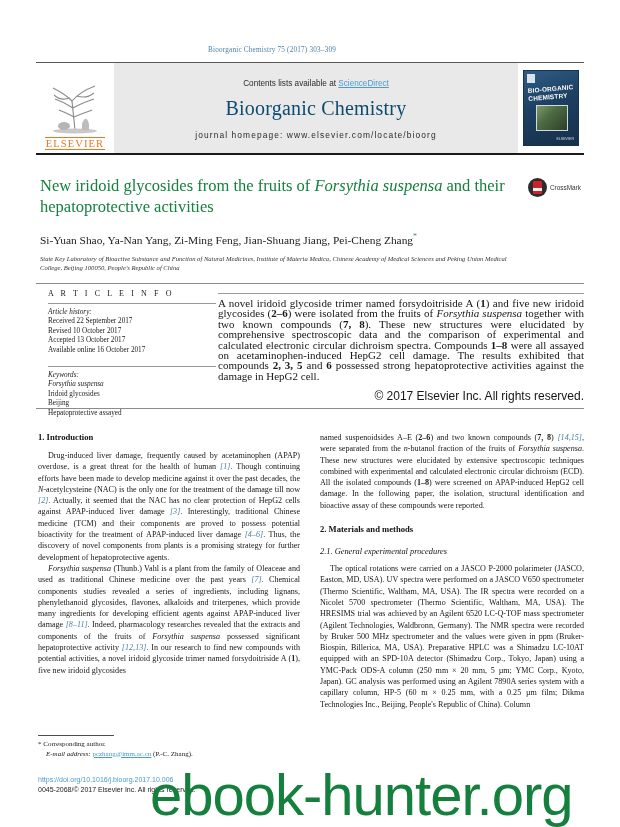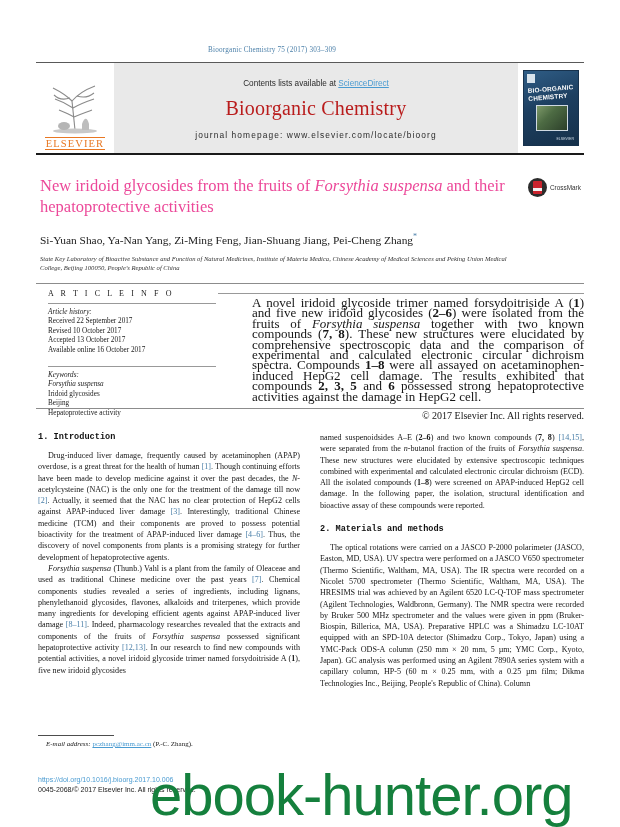--- a/index.html
+++ b/index.html
@@ -85,21 +85,21 @@
     font-size: 8.2px;
     color: #2b2b2b;
     margin-top: 2px;
   }
   .sciencedirect-link {
     color: #4a9bd1;
   }
   .journal-title {
     font-family: "Liberation Serif", serif;
     font-size: 20px;
-    color: #b91c1c;
+    color: #0c4a6e;
     margin: 9px 0 10px 0;
     letter-spacing: .2px;
   }
   .homepage-line {
     font-family: "Liberation Sans", sans-serif;
     font-size: 8.4px;
     color: #2b2b2b;
     letter-spacing: 1.1px;
   }
   .cover-cell {
@@ -162,21 +162,21 @@
   .title-block {
     position: absolute;
     top: 175px;
     left: 40px;
     width: 480px;
   }
   .paper-title {
     font-family: "Liberation Serif", serif;
     font-size: 16.5px;
     line-height: 21px;
-    color: #ec4899;
+    color: #15803d;
     margin: 0;
     font-weight: normal;
   }
   .paper-title em {
     font-style: italic;
   }
   .authors {
     font-family: "Liberation Serif", serif;
     font-size: 11.4px;
     color: #1a1a1a;
@@ -294,51 +294,50 @@
     font-family: "Liberation Serif", serif;
     font-size: 7.2px;
     color: #1a1a1a;
     line-height: 9.4px;
   }
   .kw-italic {
     font-style: italic;
   }
   .abstract-text {
     font-family: "Liberation Serif", serif;
-    font-size: 13px;
+    font-size: 11px;
     line-height: 10.4px;
     text-align: justify;
     color: #161616;
-    margin-left: 34px;
   }
   .abstract-text em { font-style: italic; }
   .abstract-text b { font-weight: bold; }
   .copyright {
-    font-family: Liberation Serif, serif;
-    font-size: 10px;
+    font-family: Liberation Sans, sans-serif;
+    font-size: 12px;
     text-align: right;
     margin-top: 8px;
     color: #161616;
   }
 
   
   .body-left {
     position: absolute;
     top: 432px;
     left: 38px;
     width: 262px;
   }
   .body-right {
     position: absolute;
     top: 432px;
     left: 320px;
     width: 264px;
   }
   .heading {
-    font-family: Liberation Mono, monospace;
+    font-family: Liberation Serif, serif;
     font-size: 8.6px;
     font-weight: bold;
     color: #111111;
     margin: 0 0 8px 0;
   }
   .subheading {
     font-family: "Liberation Serif", serif;
     font-style: italic;
     font-size: 8.4px;
     color: #111111;
@@ -349,21 +348,21 @@
     font-size: 8.1px;
     line-height: 11.3px;
     text-align: justify;
     color: #161616;
     margin: 0;
     text-indent: 10px;
   }
   .para + .para { margin-top: 0; }
   .para em { font-style: italic; }
   .para b { font-weight: bold; }
-  .ref { color: #4a7fa8; }
+  .ref { color: #4a7fa8; font-style: italic; }
 
   
   .footnote {
     position: absolute;
     left: 38px;
     top: 735px;
     width: 262px;
   }
   .footnote-rule {
     width: 76px;
@@ -480,43 +479,45 @@
   <div class="info-head">Article history:</div>
   <div class="info-line">Received 22 September 2017</div>
   <div class="info-line">Revised 10 October 2017</div>
   <div class="info-line">Accepted 13 October 2017</div>
   <div class="info-line">Available online 16 October 2017</div>
   <div class="hairline" style="margin-top:11px;"></div>
   <div class="info-head">Keywords:</div>
   <div class="kw-line kw-italic">Forsythia suspensa</div>
   <div class="kw-line">Iridoid glycosides</div>
   <div class="kw-line">Beijing</div>
-  <div class="kw-line">Hepatoprotective activity</div>
+  <div class="kw-line">Hepatoprotective assayed</div>
 </div>
 
 <div class="abs-col">
   <div class="hairline"></div>
   <div class="abstract-text"><span>A novel iridoid glycoside trimer named forsydoitriside A (</span><b>1</b><span>) and five new iridoid glycosides (</span><b>2–6</b><span>) were isolated from the fruits of </span><em>Forsythia suspensa</em><span> together with two known compounds (</span><b>7, 8</b><span>). These new structures were elucidated by comprehensive spectroscopic data and the comparison of experimental and calculated electronic circular dichroism spectra. Compounds </span><b>1–8</b><span> were all assayed on acetaminophen-induced HepG2 cell damage. The results exhibited that compounds </span><b>2, 3, 5</b><span> and </span><b>6</b><span> possessed strong hepatoprotective activities against the damage in HepG2 cell.</span></div>
   <div class="copyright">© 2017 Elsevier Inc. All rights reserved.</div>
 </div>
 
 <div class="body-left">
   <div class="heading">1. Introduction</div>
   <p class="para"><span>Drug-induced liver damage, frequently caused by acetaminophen (APAP) overdose, is a great threat for the health of human </span><span class="ref">[1]</span><span>. Though continuing efforts have been made to develop medicine against it over the past decades, the </span><em>N</em><span>-acetylcysteine (NAC) is the only one for the treatment of the damage till now </span><span class="ref">[2]</span><span>. Actually, it seemed that the NAC has no clear protection of HepG2 cells against APAP-induced liver damage </span><span class="ref">[3]</span><span>. Interestingly, traditional Chinese medicine (TCM) and their components are proved to possess potential bioactivity for the treatment of APAP-induced liver damage </span><span class="ref">[4–6]</span><span>. Thus, the discovery of novel components from plants is a promising strategy for further development of hepatoprotective agents.</span></p>
   <p class="para"><em>Forsythia suspensa</em><span> (Thunb.) Vahl is a plant from the family of Oleaceae and used as traditional Chinese medicine over the past years </span><span class="ref">[7]</span><span>. Chemical components studies revealed a series of ingredients, including lignans, phenylethanoid glycosides, flavones, alkaloids and triterpenes, which provide many ingredients for developing efficient agents against APAP-induced liver damage </span><span class="ref">[8–11]</span><span>. Indeed, pharmacology researches revealed that the extracts and components of the fruits of </span><em>Forsythia suspensa</em><span> possessed significant hepatoprotective activity </span><span class="ref">[12,13]</span><span>. In our research to find new compounds with potential activities, a novel iridoid glycoside trimer named forsydoitriside A (</span><b>1</b><span>), five new iridoid glycosides</span></p>
 </div>
 
 <div class="body-right">
   <p class="para" style="text-indent:0;"><span>named suspenoidsides A–E (</span><b>2–6</b><span>) and two known compounds (</span><b>7, 8</b><span>) </span><span class="ref">[14,15]</span><span>, were separated from the </span><em>n</em><span>-butanol fraction of the fruits of </span><em>Forsythia suspensa</em><span>. These new structures were elucidated by extensive spectroscopic techniques combined with experimental and calculated electronic circular dichroism (ECD). All the isolated compounds (</span><b>1–8</b><span>) were screened on APAP-induced HepG2 cell damage. In the following paper, the isolation, structural identification and bioactive assay of these compounds were reported.</span></p>
   <div class="heading" style="margin-top:13px;">2. Materials and methods</div>
+  <div class="subheading">2.1. General experimental procedures</div>
   <p class="para">The optical rotations were carried on a JASCO P-2000 polarimeter (JASCO, Easton, MD, USA). UV spectra were performed on a JASCO V650 spectrometer (Thermo Scientific, Waltham, MA, USA). The IR spectra were recorded on a Nicolet 5700 spectrometer (Thermo Scientific, Waltham, MA, USA). The HRESIMS trial was achieved by an Agilent 6520 LC-Q-TOF mass spectrometer (Agilent Technologies, Waldbronn, Germany). The NMR spectra were recorded by Bruker 500 MHz spectrometer and the values were given in ppm (Bruker-Biospin, Billerica, MA, USA). Preparative HPLC was a Shimadzu LC-10AT equipped with an SPD-10A detector (Shimadzu Corp., Tokyo, Japan) using a YMC-Pack ODS-A column (250 mm × 20 mm, 5 µm; YMC Corp., Kyoto, Japan). GC analysis was performed using an Agilent 7890A series system with a capillary column, HP-5 (60 m × 0.25 mm, with a 0.25 µm film; Dikma Technologies Inc., Beijing, People's Republic of China). Column</p>
 </div>
 
 <div class="footnote">
   <div class="footnote-rule"></div>
+  <div class="footnote-line">* <span>Corresponding author.</span></div>
   <div class="footnote-line" style="padding-left:8px;"><em>E-mail address:</em> <a class="email-link" href="#">pczhang@imm.ac.cn</a> <span>(P.-C. Zhang).</span></div>
 </div>
 
 <div class="imprint">
   <div class="doi-line">https://doi.org/10.1016/j.bioorg.2017.10.006</div>
   <div class="issn-line">0045-2068/© 2017 Elsevier Inc. All rights reserved.</div>
 </div>
 
 <div class="watermark">ebook-hunter.org</div>
 

